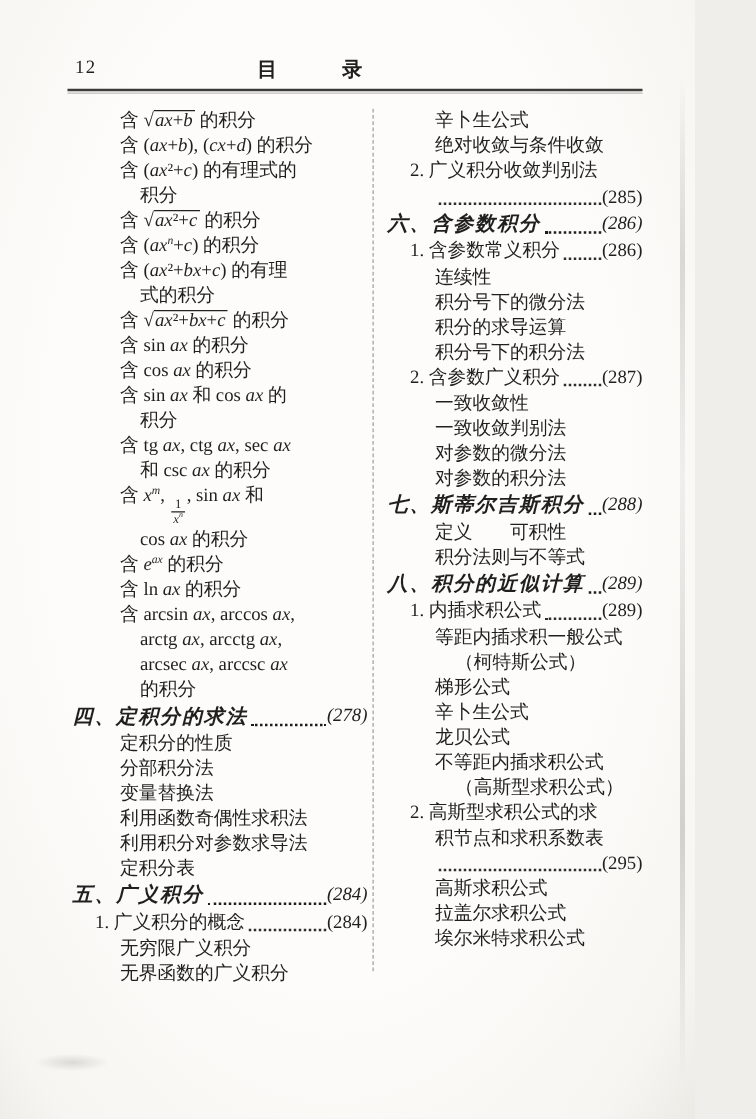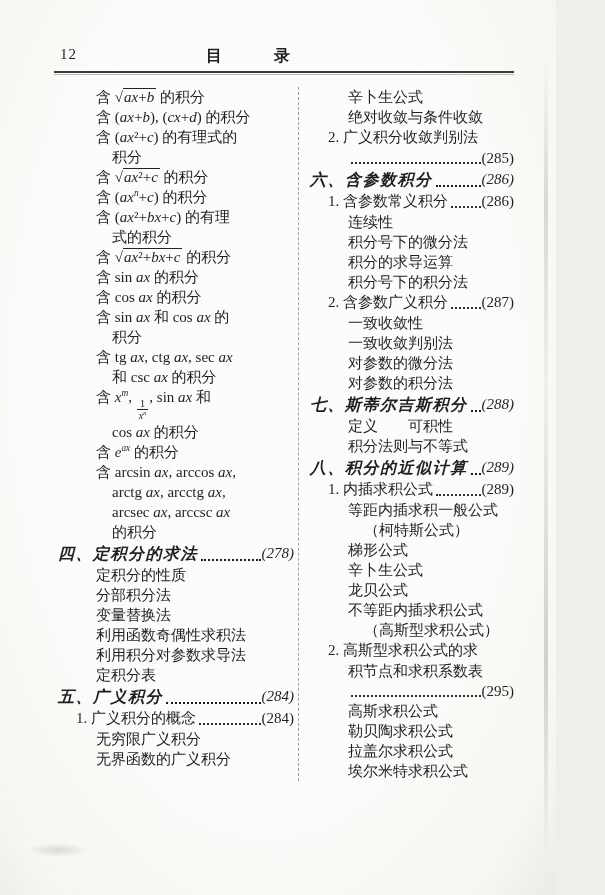--- a/index.html
+++ b/index.html
@@ -120,20 +120,23 @@
               <span class="fd"><i>x</i><sup><i>n</i></sup></span>
             </span>, sin <i>ax</i> 和</span>
         </div>
         <div class="row indent-cont">
           <span class="label">cos <i>ax</i> 的积分</span>
         </div>
         <div class="row indent-item">
           <span class="label">含 <i>e</i><sup><i>ax</i></sup> 的积分</span>
         </div>
         <div class="row indent-item">
+          <span class="label">含 ln <i>ax</i> 的积分</span>
+        </div>
+        <div class="row indent-item">
           <span class="label">含 arcsin <i>ax</i>, arccos <i>ax</i>,</span>
         </div>
         <div class="row indent-cont">
           <span class="label">arctg <i>ax</i>, arcctg <i>ax</i>,</span>
         </div>
         <div class="row indent-cont">
           <span class="label">arcsec <i>ax</i>, arccsc <i>ax</i></span>
         </div>
         <div class="row indent-cont">
           <span class="label">的积分</span>
@@ -280,23 +283,20 @@
         <div class="row indent-item">
           <span class="label">积节点和求积系数表</span>
         </div>
         <div class="row indent-item">
           <span class="label"></span>
           <span class="leader"></span>
           <span class="pageno">(295)</span>
         </div>
         <div class="row indent-item">
           <span class="label">高斯求积公式</span>
-        </div>
-        <div class="row indent-item">
-          <span class="label">勒贝陶求积公式</span>
         </div>
         <div class="row indent-item">
           <span class="label">拉盖尔求积公式</span>
         </div>
         <div class="row indent-item">
           <span class="label">埃尔米特求积公式</span>
         </div>
       </div>
   </div>
 

